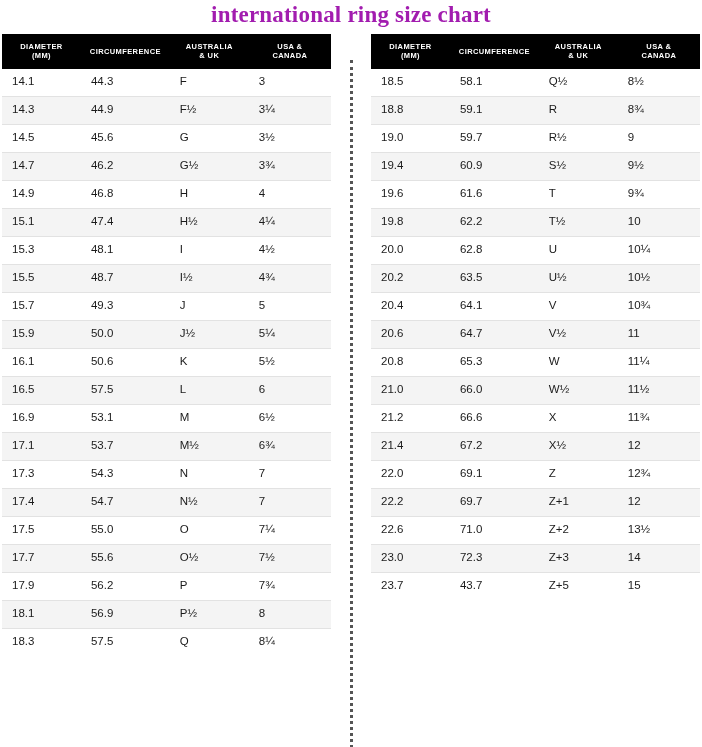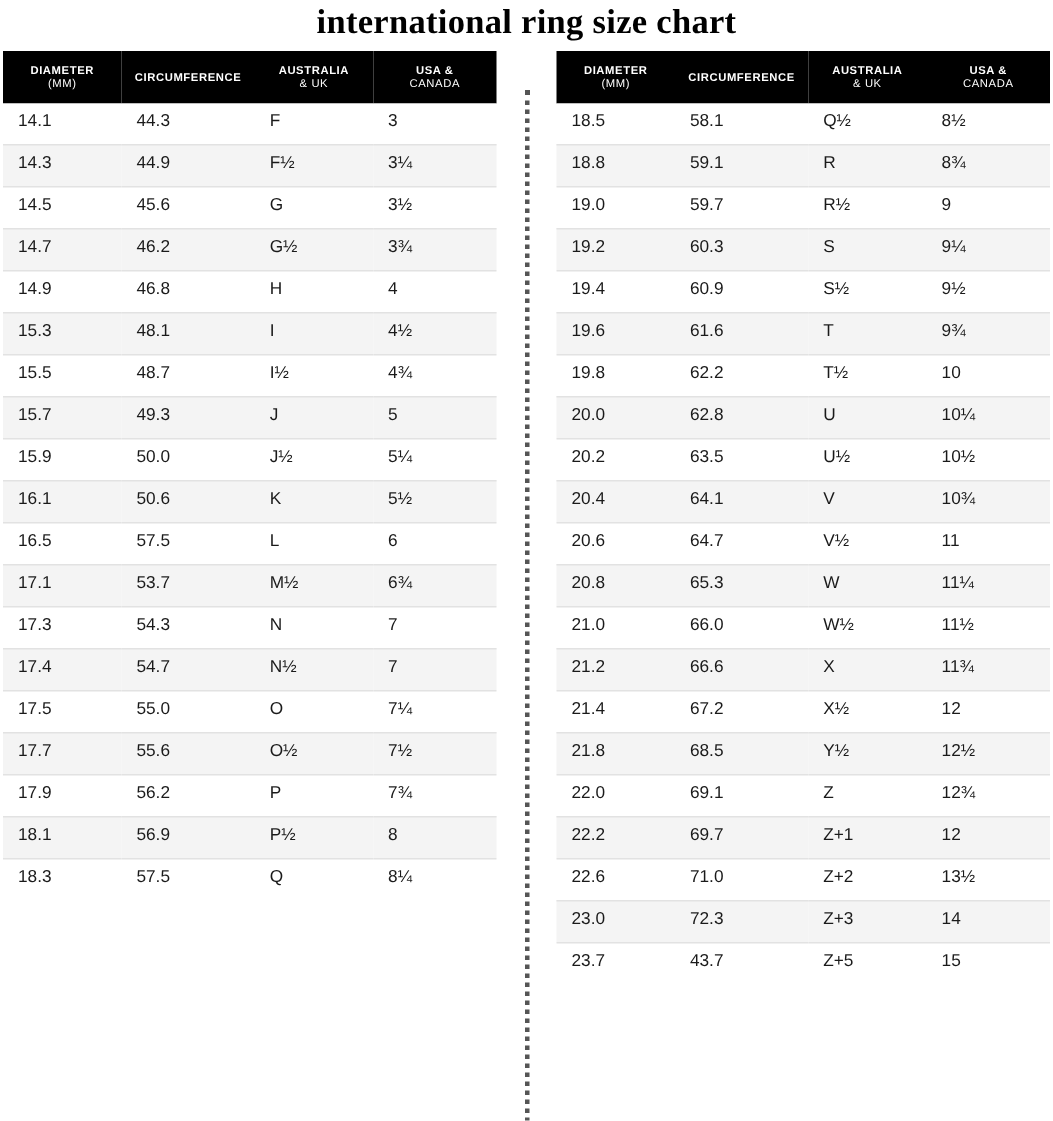--- a/index.html
+++ b/index.html
@@ -21,21 +21,21 @@
     box-sizing: border-box;
   }
   .title {
     font-family: "Liberation Serif", serif;
     font-weight: bold;
     font-size: 23px;
     text-align: center;
     letter-spacing: 0.2px;
     padding: 2px 0 6px 0;
     margin: 0;
-    color: #000000;
+    color: #a21caf;
   }
   .tables {
     display: flex;
     flex-direction: row;
     align-items: flex-start;
     justify-content: space-between;
     padding: 0 2px;
     box-sizing: border-box;
   }
   .table-wrap {
@@ -67,21 +67,21 @@
     letter-spacing: 0.4px;
     text-align: center;
     padding: 8px 2px;
     line-height: 1.25;
     border: none;
     text-transform: uppercase;
   }
   thead th .sub {
     display: block;
     font-size: 7.5px;
-    font-weight: normal;
+    font-weight: bold;
   }
   tbody td {
     font-size: 11.5px;
     color: #1a1a1a;
     padding: 5px 10px;
     border-bottom: 1px solid #e2e2e2;
     height: 17px;
     line-height: 1.2;
     text-align: left;
   }
@@ -159,20 +159,26 @@
               <td>G½</td>
               <td>3¾</td>
             </tr>
             <tr>
               <td>14.9</td>
               <td>46.8</td>
               <td>H</td>
               <td>4</td>
             </tr>
             <tr>
+              <td>15.1</td>
+              <td>47.4</td>
+              <td>H½</td>
+              <td>4¼</td>
+            </tr>
+            <tr>
               <td>15.3</td>
               <td>48.1</td>
               <td>I</td>
               <td>4½</td>
             </tr>
             <tr>
               <td>15.5</td>
               <td>48.7</td>
               <td>I½</td>
               <td>4¾</td>
@@ -193,20 +199,26 @@
               <td>16.1</td>
               <td>50.6</td>
               <td>K</td>
               <td>5½</td>
             </tr>
             <tr>
               <td>16.5</td>
               <td>57.5</td>
               <td>L</td>
               <td>6</td>
+            </tr>
+            <tr>
+              <td>16.9</td>
+              <td>53.1</td>
+              <td>M</td>
+              <td>6½</td>
             </tr>
             <tr>
               <td>17.1</td>
               <td>53.7</td>
               <td>M½</td>
               <td>6¾</td>
             </tr>
             <tr>
               <td>17.3</td>
               <td>54.3</td>
@@ -297,26 +309,20 @@
               <td>R</td>
               <td>8¾</td>
             </tr>
             <tr>
               <td>19.0</td>
               <td>59.7</td>
               <td>R½</td>
               <td>9</td>
             </tr>
             <tr>
-              <td>19.2</td>
-              <td>60.3</td>
-              <td>S</td>
-              <td>9¼</td>
-            </tr>
-            <tr>
               <td>19.4</td>
               <td>60.9</td>
               <td>S½</td>
               <td>9½</td>
             </tr>
             <tr>
               <td>19.6</td>
               <td>61.6</td>
               <td>T</td>
               <td>9¾</td>
@@ -369,26 +375,20 @@
               <td>X</td>
               <td>11¾</td>
             </tr>
             <tr>
               <td>21.4</td>
               <td>67.2</td>
               <td>X½</td>
               <td>12</td>
             </tr>
             <tr>
-              <td>21.8</td>
-              <td>68.5</td>
-              <td>Y½</td>
-              <td>12½</td>
-            </tr>
-            <tr>
               <td>22.0</td>
               <td>69.1</td>
               <td>Z</td>
               <td>12¾</td>
             </tr>
             <tr>
               <td>22.2</td>
               <td>69.7</td>
               <td>Z+1</td>
               <td>12</td>

